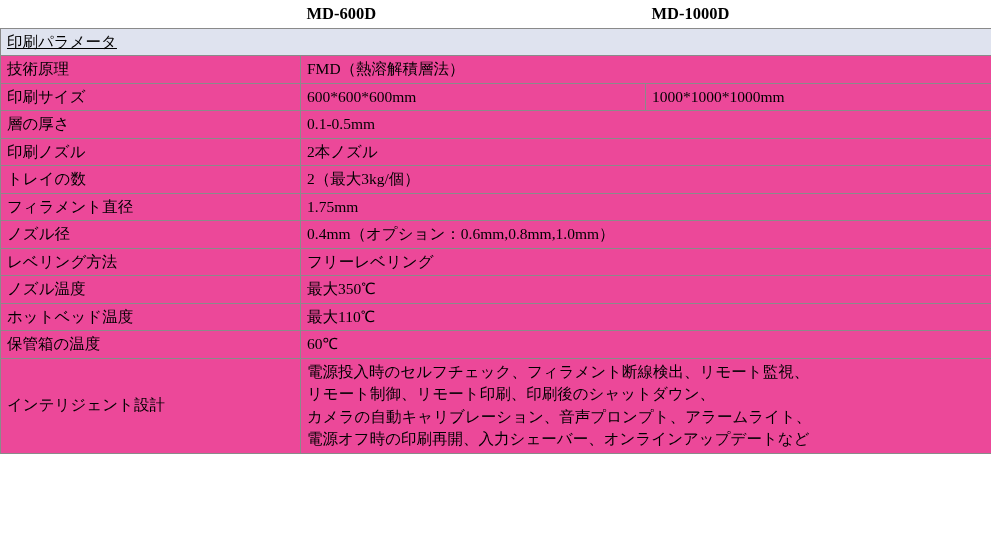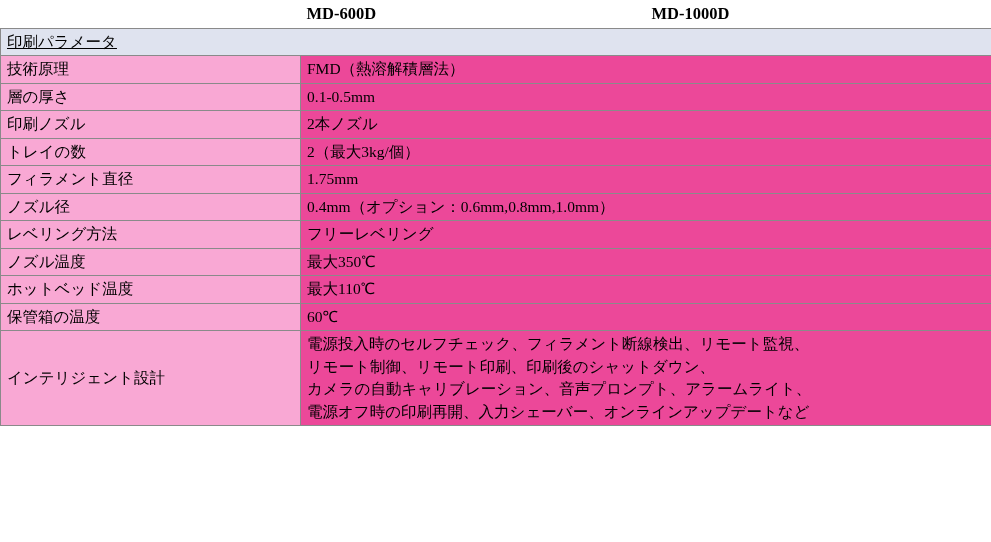--- a/index.html
+++ b/index.html
@@ -48,21 +48,21 @@
 
   
   tr.section-row td {
     background: #dfe3ef;
     height: 22px;
     font-size: 15.5px;
     text-decoration: underline;
   }
 
   td.label-cell {
-    background: #f9a8d4;
+    background: #ec4899;
   }
   td.value-cell {
     background: #ec4899;
   }
   td.merged {
     
   }
   .multiline {
     display: block;
   }
@@ -94,20 +94,25 @@
 
     <tr class="section-row">
       <td colspan="3">印刷パラメータ</td>
     </tr>
 
     <tr class="row-h22">
       <td class="label-cell">技術原理</td>
       <td class="value-cell merged" colspan="2">FMD（熱溶解積層法）</td>
     </tr>
 
+    <tr class="row-h22">
+      <td class="label-cell">印刷サイズ</td>
+      <td class="value-cell">600*600*600mm</td>
+      <td class="value-cell">1000*1000*1000mm</td>
+    </tr>
 
     <tr class="row-h22">
       <td class="label-cell">層の厚さ</td>
       <td class="value-cell merged" colspan="2">0.1-0.5mm</td>
     </tr>
 
     <tr class="row-h22">
       <td class="label-cell">印刷ノズル</td>
       <td class="value-cell merged" colspan="2">2本ノズル</td>
     </tr>

